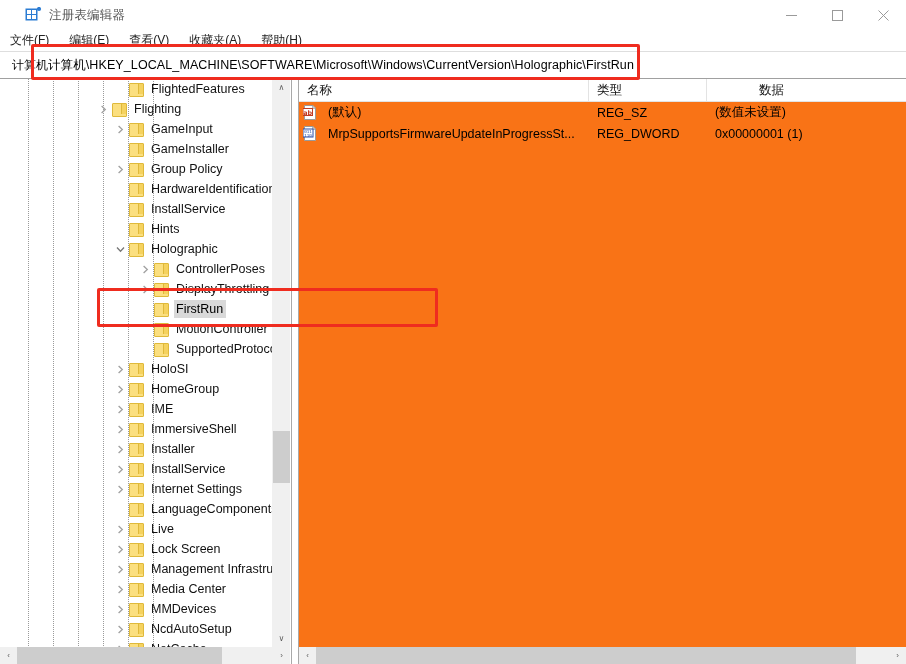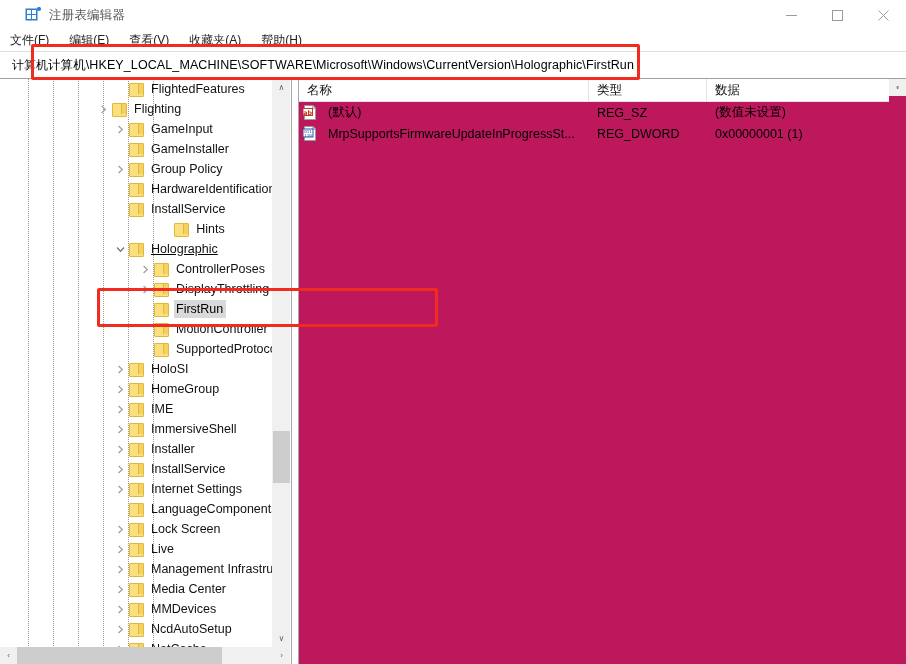--- a/index.html
+++ b/index.html
@@ -266,22 +266,22 @@
     background: #ffffff;
     border-left: 1px solid #a9a9a9;
     border-right: 1px solid #a9a9a9;
     flex: 0 0 6px;
   }
 
   
   .list-pane {
     flex: 1;
     display: flex;
-    flex-direction: row;
-    background: #be185d;
+    flex-direction: column;
+    background: #f97316;
     position: relative;
   }
   .list-inner {
     flex: 1;
     position: relative;
     overflow: hidden;
   }
   .list-header {
     height: 22px;
     display: flex;
@@ -292,21 +292,21 @@
     font-size: 12.5px;
     color: #111;
     display: flex;
     align-items: center;
     padding-left: 8px;
     border-right: 1px solid #e3e3e3;
     box-sizing: border-box;
   }
   .col.name { width: 290px; }
   .col.type { width: 118px; }
-  .col.data { flex: 1; border-right: none; }
+  .col.data { flex: 1; border-right: none; margin-left: 44px; }
   .list-row {
     height: 21px;
     display: flex;
     align-items: center;
   }
   .cell {
     font-size: 12.5px;
     color: #000;
     display: flex;
     align-items: center;
@@ -437,26 +437,26 @@
           <div class="tree-row" style="padding-left: 112px;">
             <span class="chev"></span>
             <span class="folder"></span>
             <span class="tree-label">HardwareIdentification</span>
           </div>
           <div class="tree-row" style="padding-left: 112px;">
             <span class="chev"></span>
             <span class="folder"></span>
             <span class="tree-label">InstallService</span>
           </div>
-          <div class="tree-row" style="padding-left: 112px; justify-content: center;">
+          <div class="tree-row" style="padding-left: 112px;">
             <span class="chev"></span>
             <span class="folder"></span>
             <span class="tree-label">Hints</span>
           </div>
-          <div class="tree-row" style="padding-left: 112px; text-decoration: underline;">
+          <div class="tree-row" style="padding-left: 112px;">
             <span class="chev">
               <svg width="9" height="9" viewBox="0 0 9 9">
                 <path d="M1 2.5 L4.5 6.2 L8 2.5" fill="none" stroke="#767676" stroke-width="1.3"></path>
               </svg>
             </span>
             <span class="folder"></span>
             <span class="tree-label">Holographic</span>
           </div>
           <div class="tree-row" style="padding-left: 137px;">
             <span class="chev">
@@ -559,30 +559,30 @@
             <span class="folder"></span>
             <span class="tree-label">LanguageComponentsI</span>
           </div>
           <div class="tree-row" style="padding-left: 112px;">
             <span class="chev">
               <svg width="9" height="9" viewBox="0 0 9 9">
                 <path d="M2.6 1 L6.3 4.5 L2.6 8" fill="none" stroke="#a0a0a0" stroke-width="1.3"></path>
               </svg>
             </span>
             <span class="folder"></span>
+            <span class="tree-label">Live</span>
+          </div>
+          <div class="tree-row" style="padding-left: 112px;">
+            <span class="chev">
+              <svg width="9" height="9" viewBox="0 0 9 9">
+                <path d="M2.6 1 L6.3 4.5 L2.6 8" fill="none" stroke="#a0a0a0" stroke-width="1.3"></path>
+              </svg>
+            </span>
+            <span class="folder"></span>
             <span class="tree-label">Lock Screen</span>
-          </div>
-          <div class="tree-row" style="padding-left: 112px;">
-            <span class="chev">
-              <svg width="9" height="9" viewBox="0 0 9 9">
-                <path d="M2.6 1 L6.3 4.5 L2.6 8" fill="none" stroke="#a0a0a0" stroke-width="1.3"></path>
-              </svg>
-            </span>
-            <span class="folder"></span>
-            <span class="tree-label">Live</span>
           </div>
           <div class="tree-row" style="padding-left: 112px;">
             <span class="chev">
               <svg width="9" height="9" viewBox="0 0 9 9">
                 <path d="M2.6 1 L6.3 4.5 L2.6 8" fill="none" stroke="#a0a0a0" stroke-width="1.3"></path>
               </svg>
             </span>
             <span class="folder"></span>
             <span class="tree-label">Management Infrastruc</span>
           </div>

